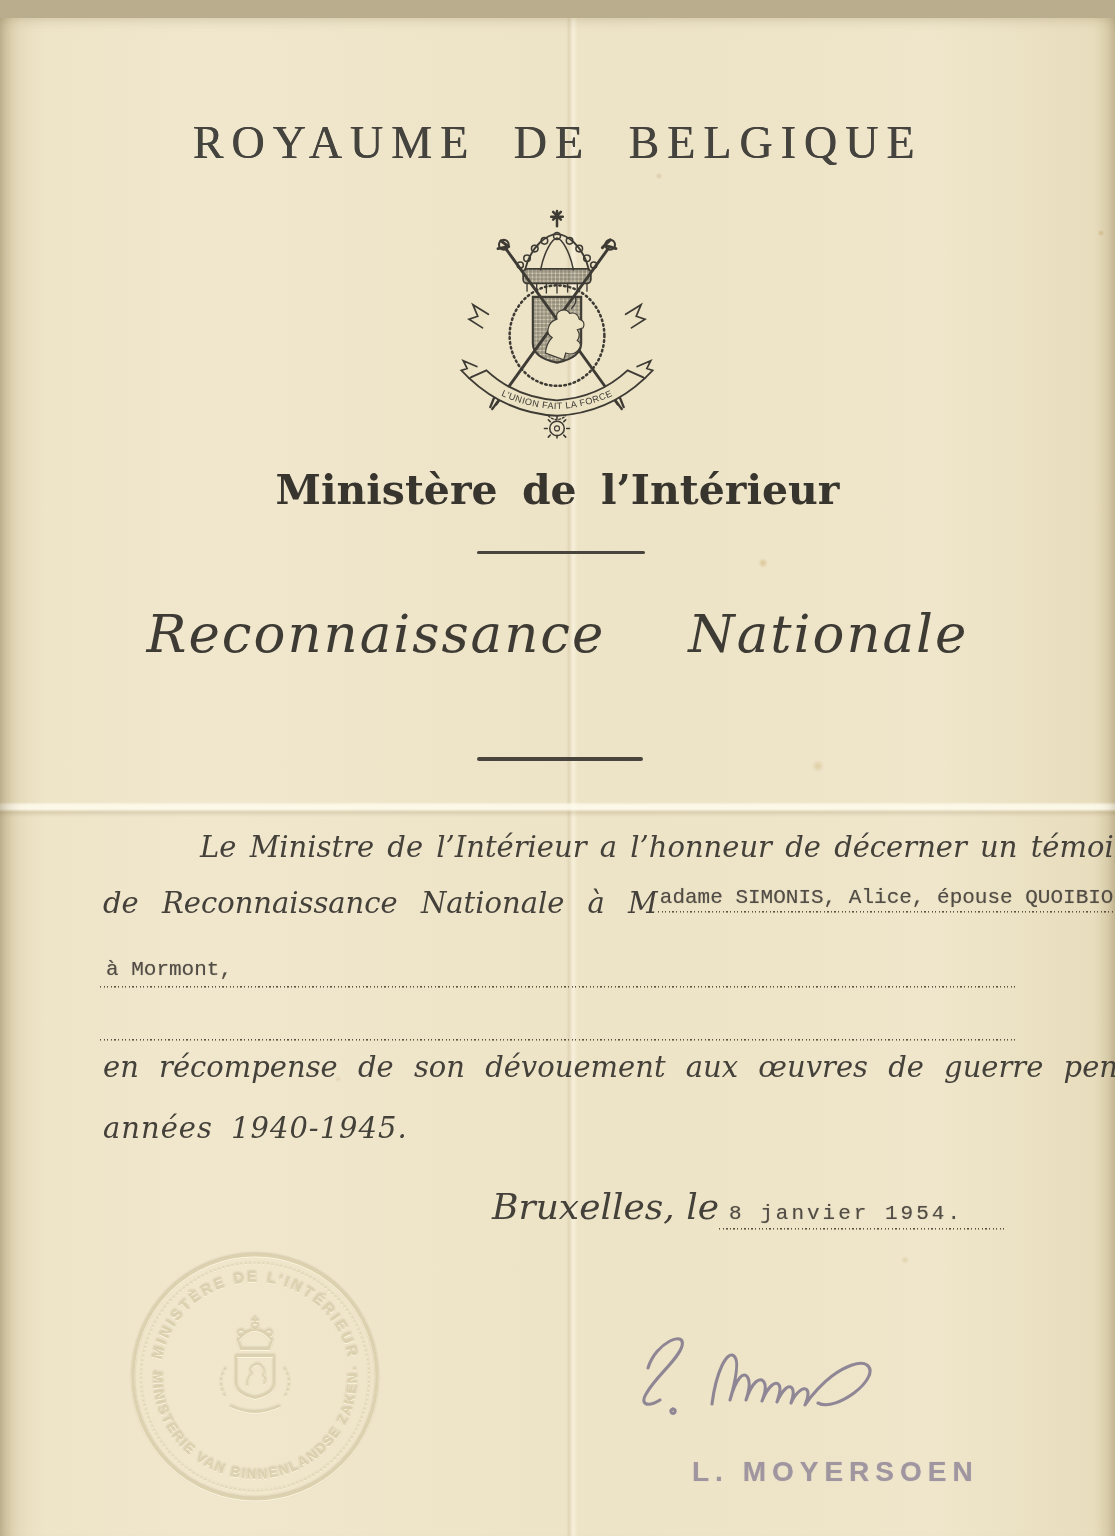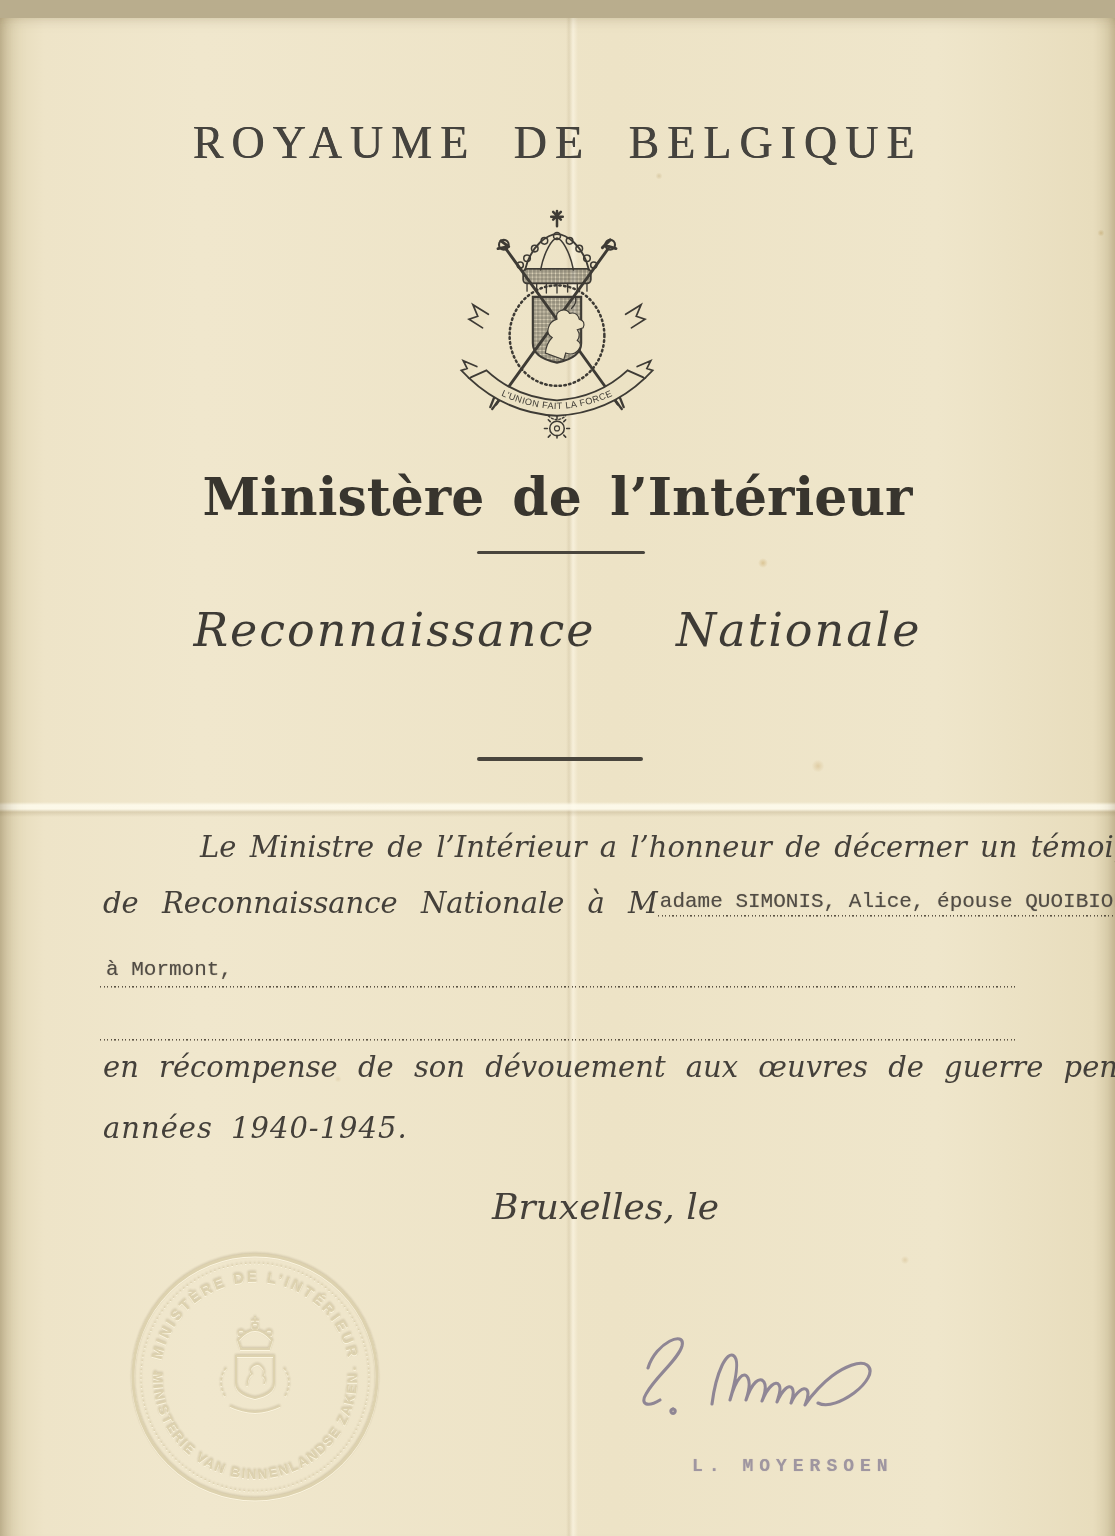--- a/index.html
+++ b/index.html
@@ -39,66 +39,66 @@
   
   .kingdom{
     top:98px;left:0;width:100%;text-align:center;
     font-family:"Liberation Serif", serif;
     font-size:46px;letter-spacing:8px;word-spacing:18px;
     color:#45433e;text-shadow:.4px 0 0 #45433e;
   }
   .ministry{
     top:448px;left:0;width:100%;text-align:center;
     font-family:"DejaVu Serif", serif;font-weight:bold;
-    font-size:52px;letter-spacing:0;word-spacing:10px;color:#38352e;
+    font-size:41px;letter-spacing:0;word-spacing:10px;color:#38352e;
   }
   .award{
     top:585px;left:0;width:100%;text-align:center;
     font-family:"DejaVu Serif", serif;font-style:italic;
-    font-size:46px;letter-spacing:2px;word-spacing:64px;color:#3e3b35;
+    font-size:53px;letter-spacing:2px;word-spacing:64px;color:#3e3b35;
   }
   .rule{background:#49453d;border-radius:2px;}
   .rule1{left:477px;top:533px;width:168px;height:3px;}
   .rule2{left:477px;top:739px;width:166px;height:4px;}
   
   .script{
     font-family:"DejaVu Serif", serif;font-style:italic;
     font-size:29px;color:#44403a;white-space:nowrap;
   }
   .typed{
     font-family:"Liberation Mono", monospace;
     font-size:21px;color:#514c45;white-space:nowrap;
     text-shadow:0 0 1px rgba(80,70,55,.45);
   }
   .dots{
     background-image:repeating-linear-gradient(90deg, rgba(75,66,52,.9) 0 1.3px, rgba(0,0,0,0) 1.3px 3.6px);
     background-size:100% 1.6px;background-repeat:no-repeat;background-position:0 100%;
   }
   .l1{left:200px;top:812px;word-spacing:4px;}
-  .l2{left:103px;top:868px;width:912px;display:flex;align-items:center;}
+  .l2{left:103px;top:868px;width:912px;display:flex;align-items:flex-start;}
   .l2 .printed{word-spacing:14px;}
   .l2 .zone{flex:1;padding:0 0 4px 2px;}
   .l3{left:100px;top:936px;width:915px;height:34px;padding-bottom:4px;box-sizing:border-box;display:flex;align-items:center;}
   .l3 .typed{margin-left:6px;}
   .l4{left:100px;top:999px;width:915px;height:24px;}
   .l5{left:103px;top:1032px;word-spacing:11px;}
   .l6{left:103px;top:1093px;word-spacing:8px;letter-spacing:1px;}
   
   .dateline{left:492px;top:1168px;width:512px;display:flex;align-items:baseline;}
   .dateline .script{font-size:36px;}
   .dateline .zone{flex:1;padding:0 0 5px 10px;}
   .dateline .typed{letter-spacing:3px;}
   
   .seal{left:126px;top:1230px;opacity:.95;}
   .seal svg{filter:drop-shadow(0 1.5px 0 rgba(255,250,230,.9)) drop-shadow(0 -1px 1px rgba(120,100,60,.28));}
   .signature{left:626px;top:1298px;}
   .stamp{
     left:692px;top:1438px;width:260px;
-    font-family:Liberation Mono, monospace;font-weight:bold;
-    font-size:18px;letter-spacing:6px;color:#8e8598;opacity:.82;
+    font-family:Liberation Sans, sans-serif;font-weight:bold;
+    font-size:28px;letter-spacing:6px;color:#8e8598;opacity:.82;
     text-shadow:0 0 1px rgba(140,130,150,.6);
     white-space:nowrap;
   }
 </style>
 </head>
 <body>
 
 <div id="page">
 
   <div class="abs kingdom">ROYAUME DE BELGIQUE</div>
@@ -176,20 +176,21 @@
     <span class="typed">à Mormont,</span>
   </div>
 
   <div class="abs l4 dots"></div>
 
   <div class="abs script l5">en récompense de son dévouement aux œuvres de guerre pendant les</div>
   <div class="abs script l6">années 1940-1945.</div>
 
   <div class="abs dateline">
     <span class="script">Bruxelles, le</span>
+    <span class="zone dots"><span class="typed">8 janvier 1954.</span></span>
   </div>
 
   <div class="abs seal">
     <svg width="258" height="258" viewBox="0 0 258 258">
       <g stroke="#ddd1ae" fill="none">
         <circle cx="129" cy="129" r="122" stroke-width="3"></circle>
         <circle cx="129" cy="129" r="114" stroke-width="1.2" stroke-dasharray="1.5 3"></circle>
         <circle cx="129" cy="129" r="72" stroke-width="0"></circle>
 
         <path d="M112 92q17 -20 34 0l-3 9h-28z" stroke-width="2"></path>

